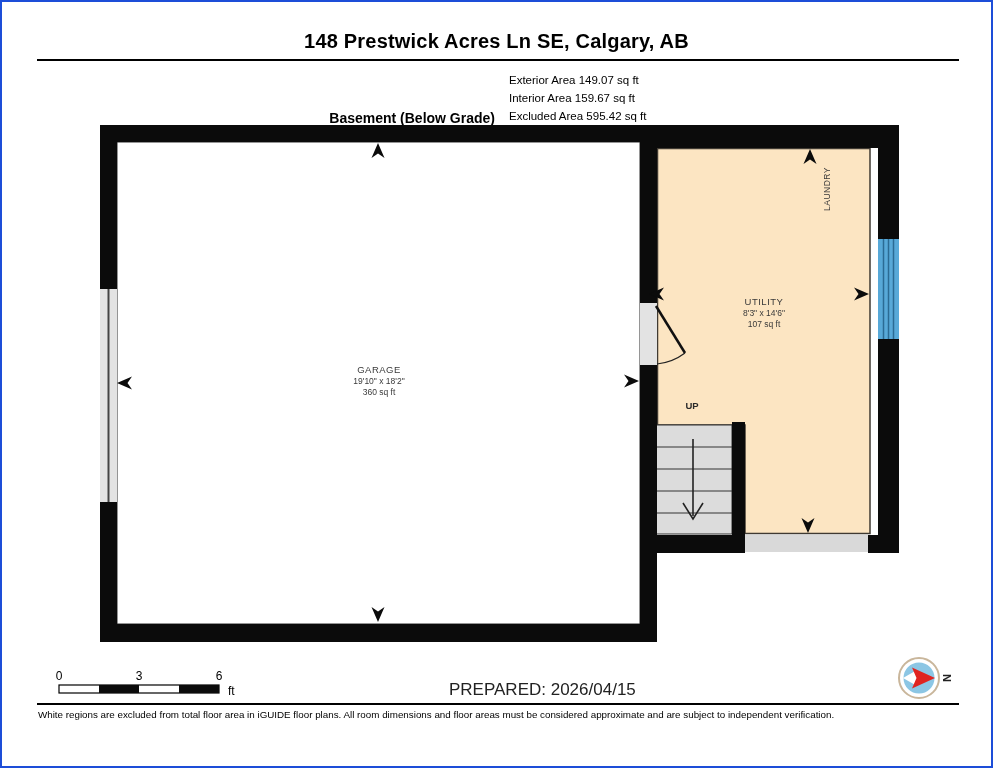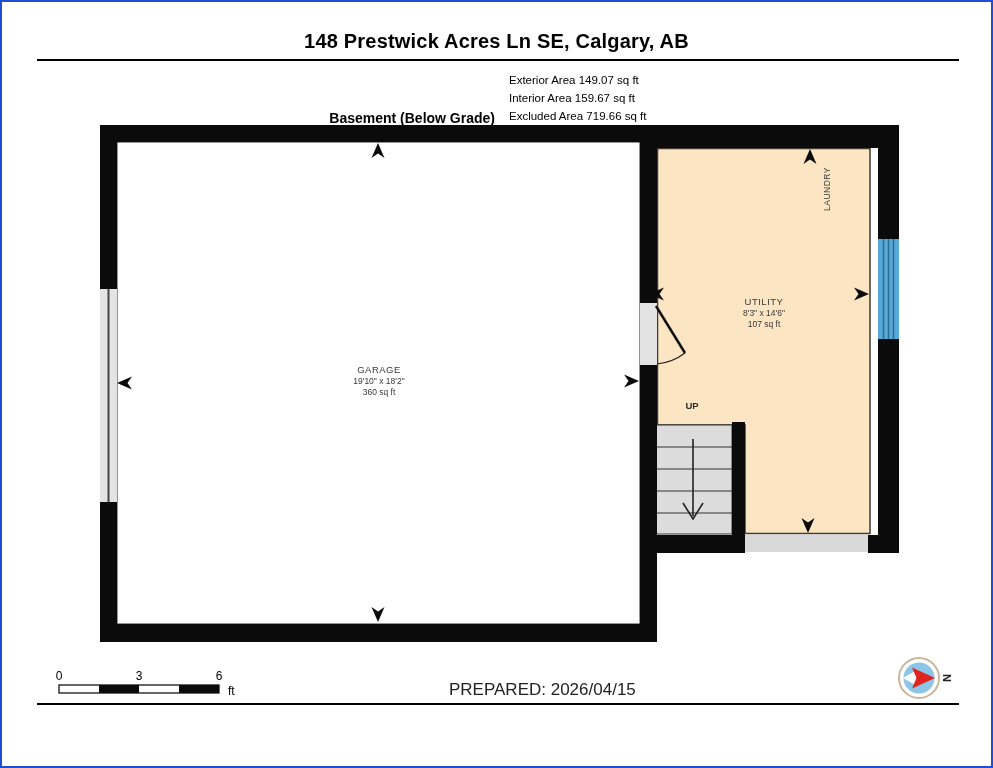--- a/index.html
+++ b/index.html
@@ -45,21 +45,21 @@
 <body>
 
 <div class="page">
 
   <div class="abs title">148 Prestwick Acres Ln SE, Calgary, AB</div>
   <div class="abs rule title-rule"></div>
   <div class="abs floor-label">Basement (Below Grade)</div>
   <div class="abs area-col">
     <div>Exterior Area 149.07 sq ft</div>
     <div>Interior Area 159.67 sq ft</div>
-    <div>Excluded Area 719.66 sq ft</div>
+    <div>Excluded Area 595.42 sq ft</div>
   </div>
 
   <svg width="993" height="768" viewBox="0 0 993 768">
 
     <rect x="115" y="140" width="523" height="482" fill="#ffffff" stroke="#2b2b2b" stroke-width="1"></rect>
     <polygon points="655.5,146.5 868,146.5 868,531.5 743,531.5 743,423 655.5,423" stroke="#3f3a32" stroke-width="1.5" fill="#fce5c2"></polygon>
 
     <g>
       <rect x="654" y="423" width="76" height="109" stroke="#333" stroke-width="1" fill="#dcdcdc"></rect>
       <g stroke="#333" stroke-width="1.2">
@@ -145,14 +145,15 @@
       <circle cx="917" cy="676" r="20" fill="#ffffff" stroke="#c9b69b" stroke-width="2"></circle>
       <circle cx="917" cy="676" r="15.5" fill="#8cc6e4"></circle>
       <polygon points="901,676 915,668 915,684" fill="#ffffff"></polygon>
       <polygon points="933,676 910,665.5 914.5,676 910,686.5" fill="#e02420"></polygon>
       <text x="944" y="676" font-size="11" font-weight="bold" fill="#222" text-anchor="middle" dominant-baseline="middle" transform="rotate(90 944 676)">N</text>
     </g>
   </svg>
 
   <div class="abs prepared">PREPARED: 2026/04/15</div>
   <div class="abs rule footer-rule"></div>
+  <div class="abs disclaimer">White regions are excluded from total floor area in iGUIDE floor plans. All room dimensions and floor areas must be considered approximate and are subject to independent verification.</div>
 
 </div>
 
 </body></html>

